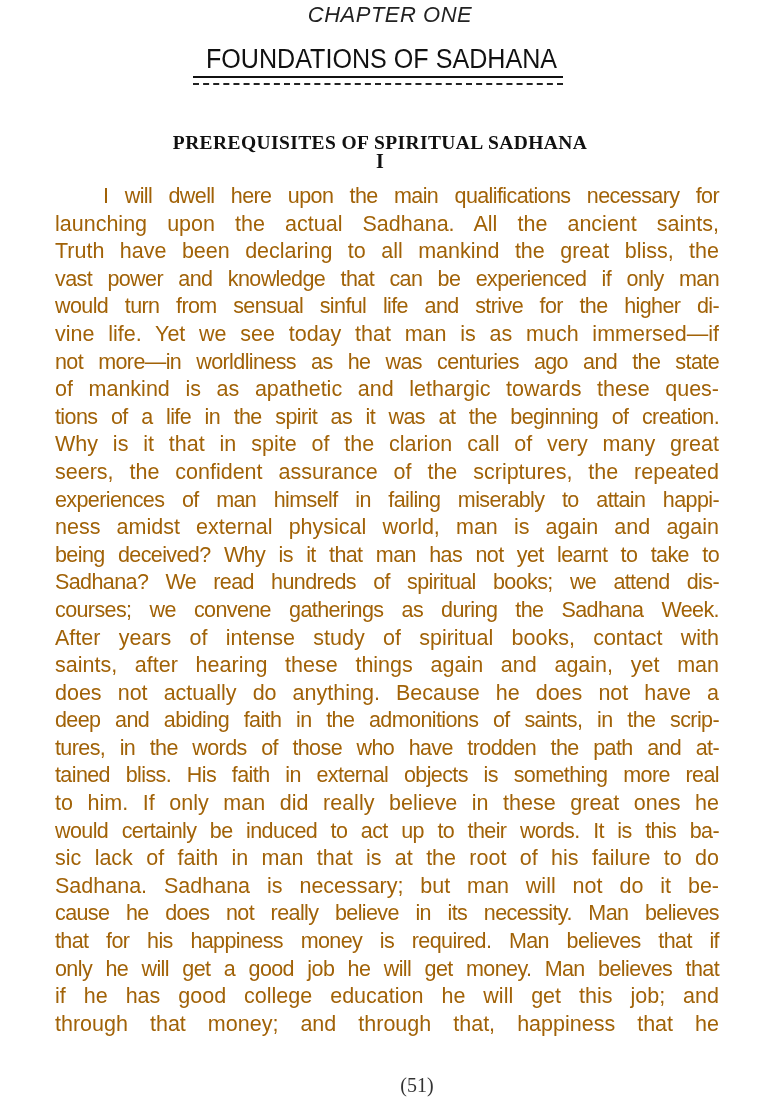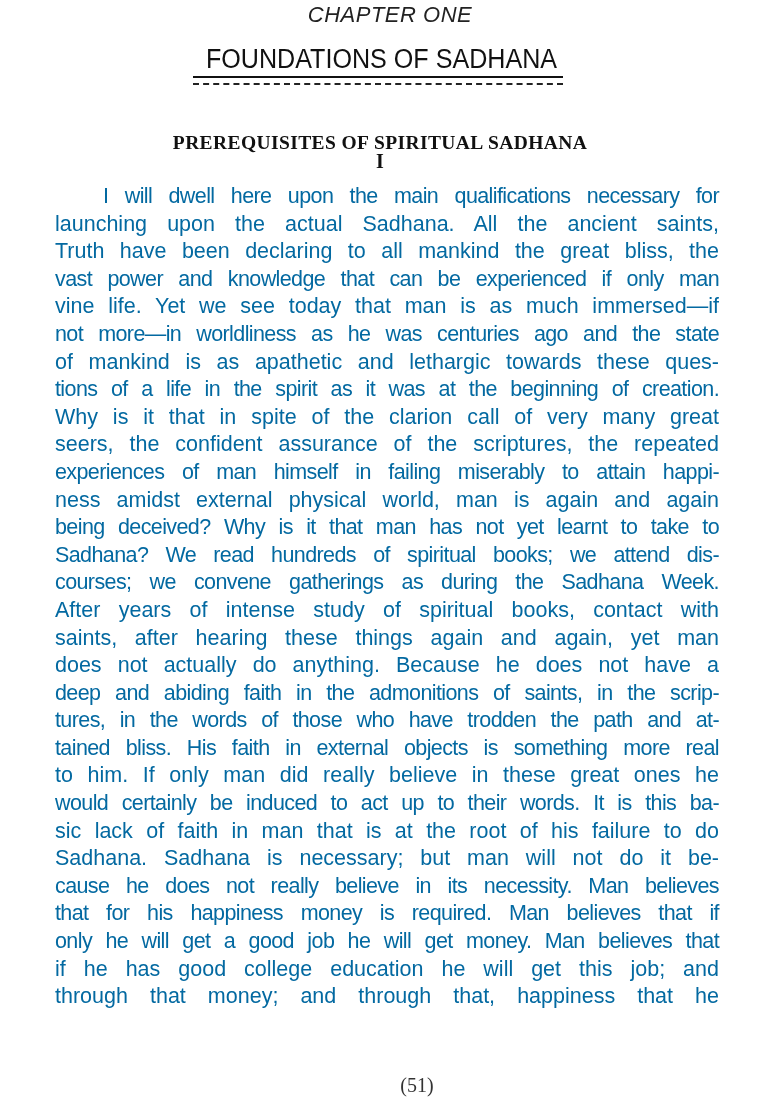--- a/index.html
+++ b/index.html
@@ -79,21 +79,21 @@
       color: #111;
     }
     .body-text {
       position: absolute;
       top: 183px;
       left: 55px;
       width: 664px;
       font-family: "Liberation Sans", sans-serif;
       font-size: 21.5px;
       line-height: 27.6px;
-      color: #0369a1;
+      color: #a16207;
     }
     .line {
       display: block;
       white-space: nowrap;
       text-align: justify;
       text-align-last: justify;
       height: 27.6px;
       overflow: visible;
     }
     .line.narrow {
@@ -127,20 +127,21 @@
   </div>
 
   <div class="section-title">PREREQUISITES OF SPIRITUAL SADHANA</div>
   <div class="section-numeral">I</div>
 
   <div class="body-text">
     <span class="line indent narrow">I will dwell here upon the main qualifications necessary for</span>
     <span class="line">launching upon the actual Sadhana. All the ancient saints,</span>
     <span class="line">Truth have been declaring to all mankind the great bliss, the</span>
     <span class="line narrow">vast power and knowledge that can be experienced if only man</span>
+    <span class="line narrow">would turn from sensual sinful life and strive for the higher di-</span>
     <span class="line">vine life. Yet we see today that man is as much immersed—if</span>
     <span class="line narrow">not more—in worldliness as he was centuries ago and the state</span>
     <span class="line">of mankind is as apathetic and lethargic towards these ques-</span>
     <span class="line narrow">tions of a life in the spirit as it was at the beginning of creation.</span>
     <span class="line">Why is it that in spite of the clarion call of very many great</span>
     <span class="line">seers, the confident assurance of the scriptures, the repeated</span>
     <span class="line narrow">experiences of man himself in failing miserably to attain happi-</span>
     <span class="line">ness amidst external physical world, man is again and again</span>
     <span class="line narrow">being deceived? Why is it that man has not yet learnt to take to</span>
     <span class="line narrow">Sadhana? We read hundreds of spiritual books; we attend dis-</span>

